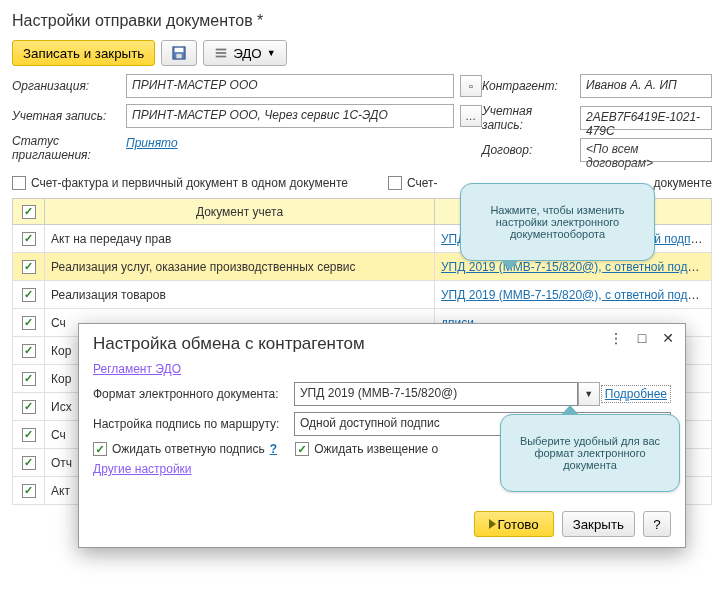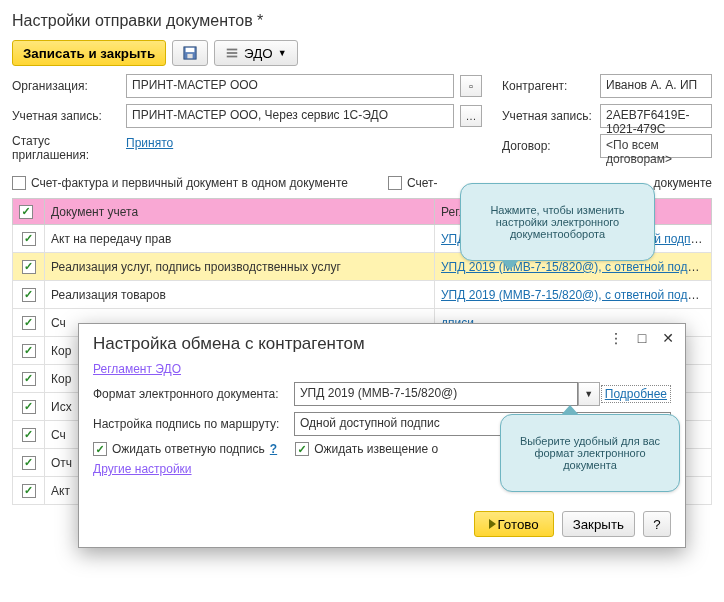--- a/index.html
+++ b/index.html
@@ -1,37 +1,37 @@
 <!DOCTYPE html>
 <html><head>
 <meta charset="utf-8">
 <style>
   * { box-sizing: border-box; font-family: Arial, sans-serif; }
   body { margin: 0; padding: 12px; width: 724px; height: 602px; background: #fff; font-size: 12px; color: #333; position: relative; overflow: hidden; }
   .title { font-size: 16px; margin-bottom: 10px; }
   .toolbar { display: flex; gap: 6px; margin-bottom: 8px; align-items: center; }
   .btn { border: 1px solid #b0b0b0; background: linear-gradient(#fcfcfc,#e8e8e8); border-radius: 3px; padding: 4px 10px; cursor: pointer; display: inline-flex; align-items: center; gap: 5px; height: 26px; }
-  .btn-yellow { background: linear-gradient(#ffe77a,#ffd633); border-color: #d9b300; font-weight: bold; }
+  .btn-yellow { background: linear-gradient(#ffe77a,#ffd633); border-color: #d9b300; font-weight: normal; }
   .icon-sq { width:14px; height:14px; display:inline-block; }
   .col-left { width: 470px; }
   .col-right { flex: 1; }
   .field-row { display:flex; align-items:center; gap:6px; margin-bottom:6px; }
   .label { width: 108px; color:#333; }
   .label-r { width: 92px; color:#333; }
   .input { border:1px solid #aaa; padding:3px 5px; height:24px; flex:1; background:#fff; }
   .input.readonly { background:#fff; color:#333; }
   .placeholder { color:#404040; }
   .btn-sq { width:22px; height:22px; border:1px solid #aaa; background:linear-gradient(#fff,#eee); display:flex; align-items:center; justify-content:center; font-size:11px; cursor:pointer; }
   .link { color:#1a6fb0; text-decoration:underline; cursor:pointer; }
   .link-green { color:#8b5cf6; text-decoration:underline; cursor:pointer; }
   .checkbox-row { display:flex; align-items:center; gap:5px; margin:8px 0; }
   .cb { width:14px; height:14px; border:1px solid #888; background:#fff; display:inline-flex; align-items:center; justify-content:center; }
   .cb.checked::after { content:"✓"; font-size:11px; color:#2a8a2a; font-weight:bold; line-height:1; }
   table.grid { width:100%; border-collapse:collapse; table-layout:fixed; }
-  table.grid th { background:#f9a8d4; border:1px solid #ccc; padding:4px 6px; text-align:left; font-weight:normal; height:26px;margin-top:27px; }
+  table.grid th { background:#fef9c3; border:1px solid #ccc; padding:4px 6px; text-align:center; font-weight:normal; height:26px;margin-top:27px; }
   table.grid td { border:1px solid #e0e0e0; padding:4px 6px; height:28px; vertical-align:middle; overflow:hidden; white-space:nowrap; text-overflow:ellipsis; }
   tr.highlight td { background:#fff3b0; }
   .col-chk { width:32px; text-align:center; }
   .col-doc { width:390px; }
   .callout { position:absolute; background:#d9eef2; border:1px solid #6fb5c2; border-radius:12px; padding:20px 10px; font-size:11px; color:#2a5a66; text-align:center; z-index:40; box-shadow:0 1px 3px rgba(0,0,0,.15); }
   .callout::before { content:""; position:absolute; width:0; height:0; }
   .callout.c1 { top:183px; left:460px; width:195px; }
   .callout.c1::before { bottom:-10px; left:40px; border-left:9px solid transparent; border-right:9px solid transparent; border-top:10px solid #6fb5c2; }
   .callout.c2 { top:414px; left:500px; width:180px; }
   .callout.c2::before { top:-10px; left:60px; border-left:9px solid transparent; border-right:9px solid transparent; border-bottom:10px solid #6fb5c2; }
@@ -65,21 +65,21 @@
       <svg class="icon-sq" viewBox="0 0 16 16">
         <rect x="2" y="3" width="12" height="2" fill="#777"></rect>
         <rect x="2" y="7" width="12" height="2" fill="#777"></rect>
         <rect x="2" y="11" width="12" height="2" fill="#777"></rect>
       </svg>
       <span>ЭДО</span>
       <span style="font-size:9px">▼</span>
     </button>
 </div>
 
-<div style="display:flex; gap:20px;">
+<div style="display:flex; font-style:italic;">
   <div class="col-left">
     <div class="field-row">
       <div class="label">Организация:</div>
       <div class="input readonly">ПРИНТ-МАСТЕР ООО</div>
       <div class="btn-sq">
           <span>▫</span>
         </div>
     </div>
     <div class="field-row">
       <div class="label">Учетная запись:</div>
@@ -130,21 +130,21 @@
     </tr>
   </thead>
   <tbody id="tbody">
       <tr>
         <td class="col-chk"><span class="cb checked"></span></td>
         <td class="col-doc">Акт на передачу прав</td>
         <td><span class="link">УПД 2019 (ММВ-   -15/820@), с ответной подписью</span></td>
       </tr>
       <tr class="highlight">
         <td class="col-chk"><span class="cb checked"></span></td>
-        <td class="col-doc">Реализация услуг, подпись производственных услуг</td>
+        <td class="col-doc">Реализация услуг, оказание производственных сервис</td>
         <td><span class="link">УПД 2019 (ММВ-7-15/820@), с ответной подписью</span></td>
       </tr>
       <tr>
         <td class="col-chk"><span class="cb checked"></span></td>
         <td class="col-doc">Реализация товаров</td>
         <td><span class="link">УПД 2019 (ММВ-7-15/820@), с ответной подписью</span></td>
       </tr>
       <tr>
         <td class="col-chk"><span class="cb checked"></span></td>
         <td class="col-doc">Сч</td>

